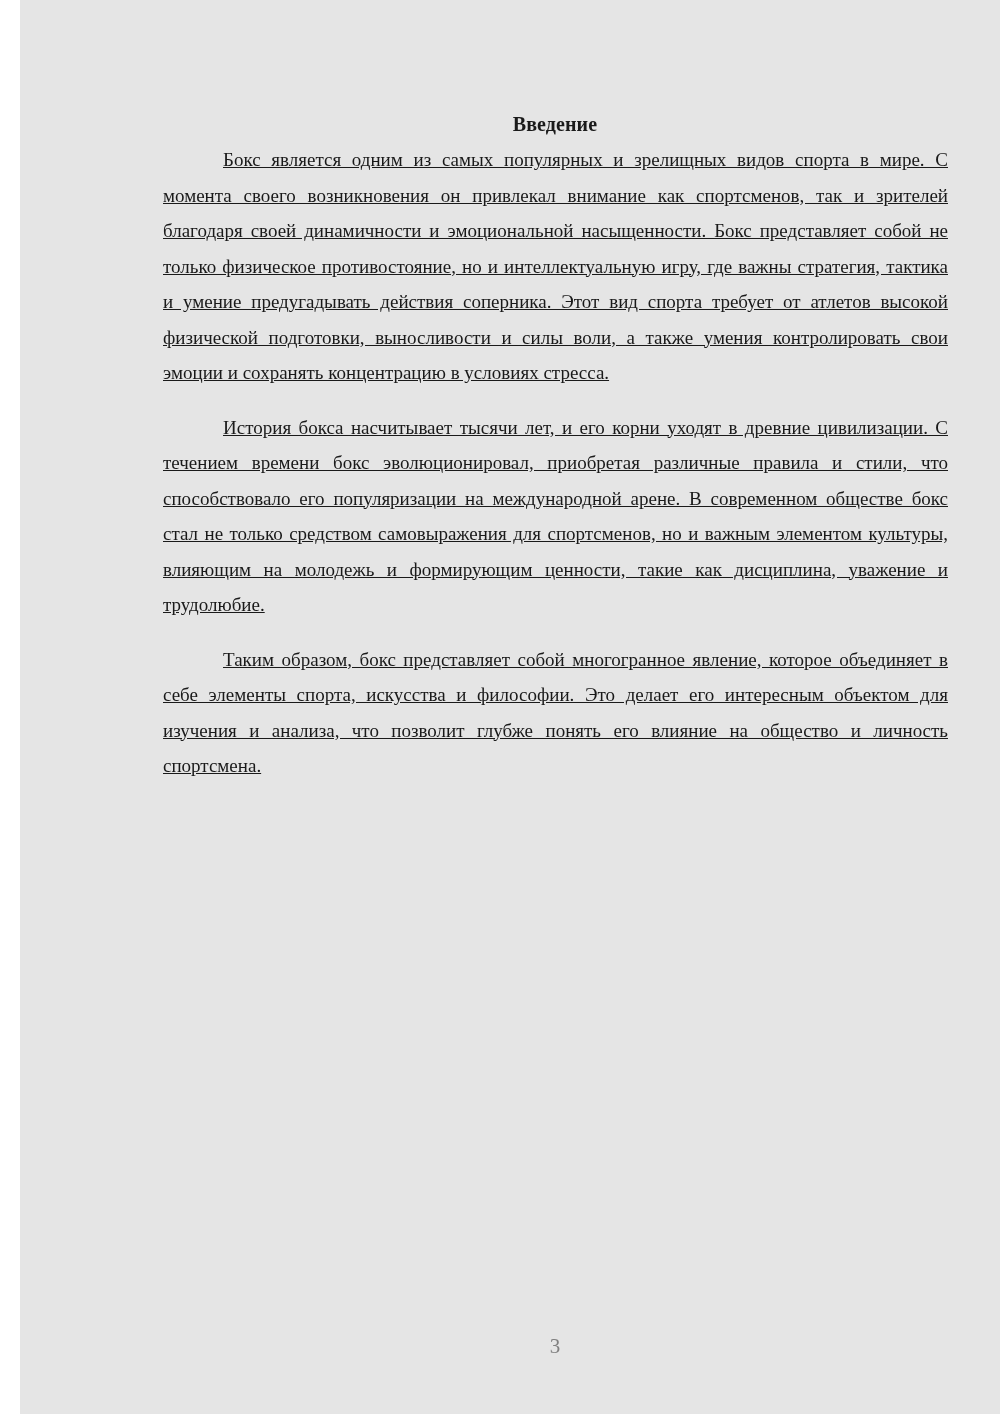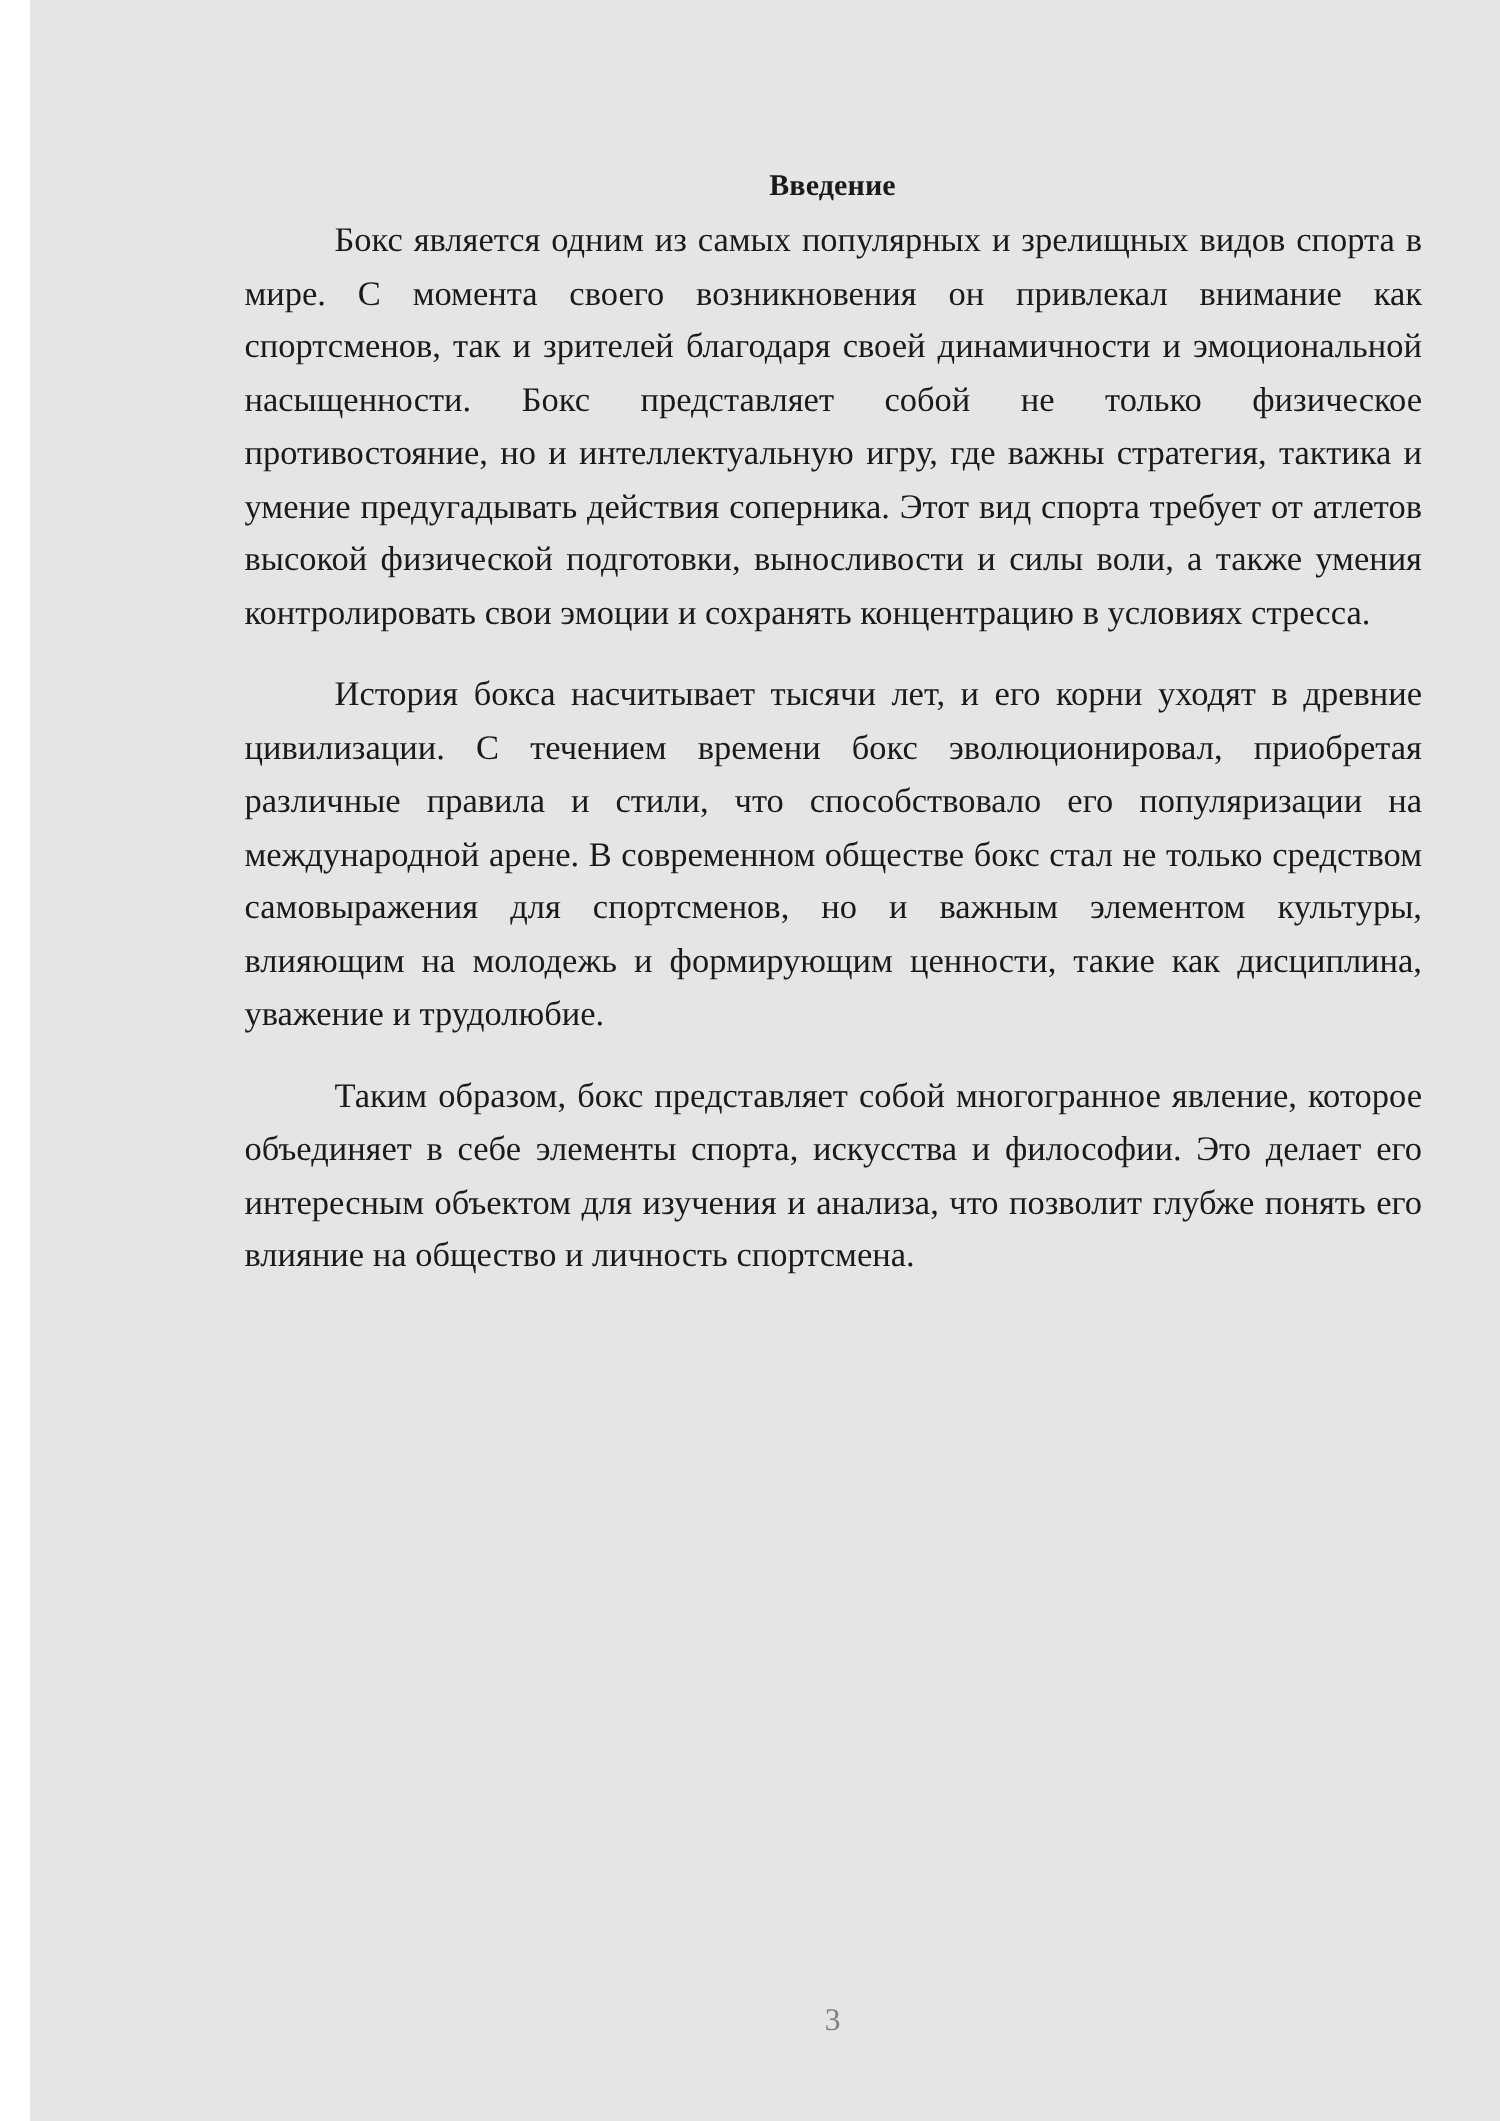--- a/index.html
+++ b/index.html
@@ -35,24 +35,25 @@
       letter-spacing: 0.1px;
     }
     .content {
       position: absolute;
       left: 143px;
       top: 142px;
       width: 785px;
     }
     .para {
       margin: 0;
-      font-size: 23px;
+      font-size: 19px;
       line-height: 35.5px;
       text-align: justify;
       text-indent: 60px;
+      text-decoration: underline;
     }
     .para + .para {
       margin-top: 19px;
     }
     .page-number {
       position: absolute;
       top: 1334px;
       left: 0;
       width: 1070px;
       text-align: center;

